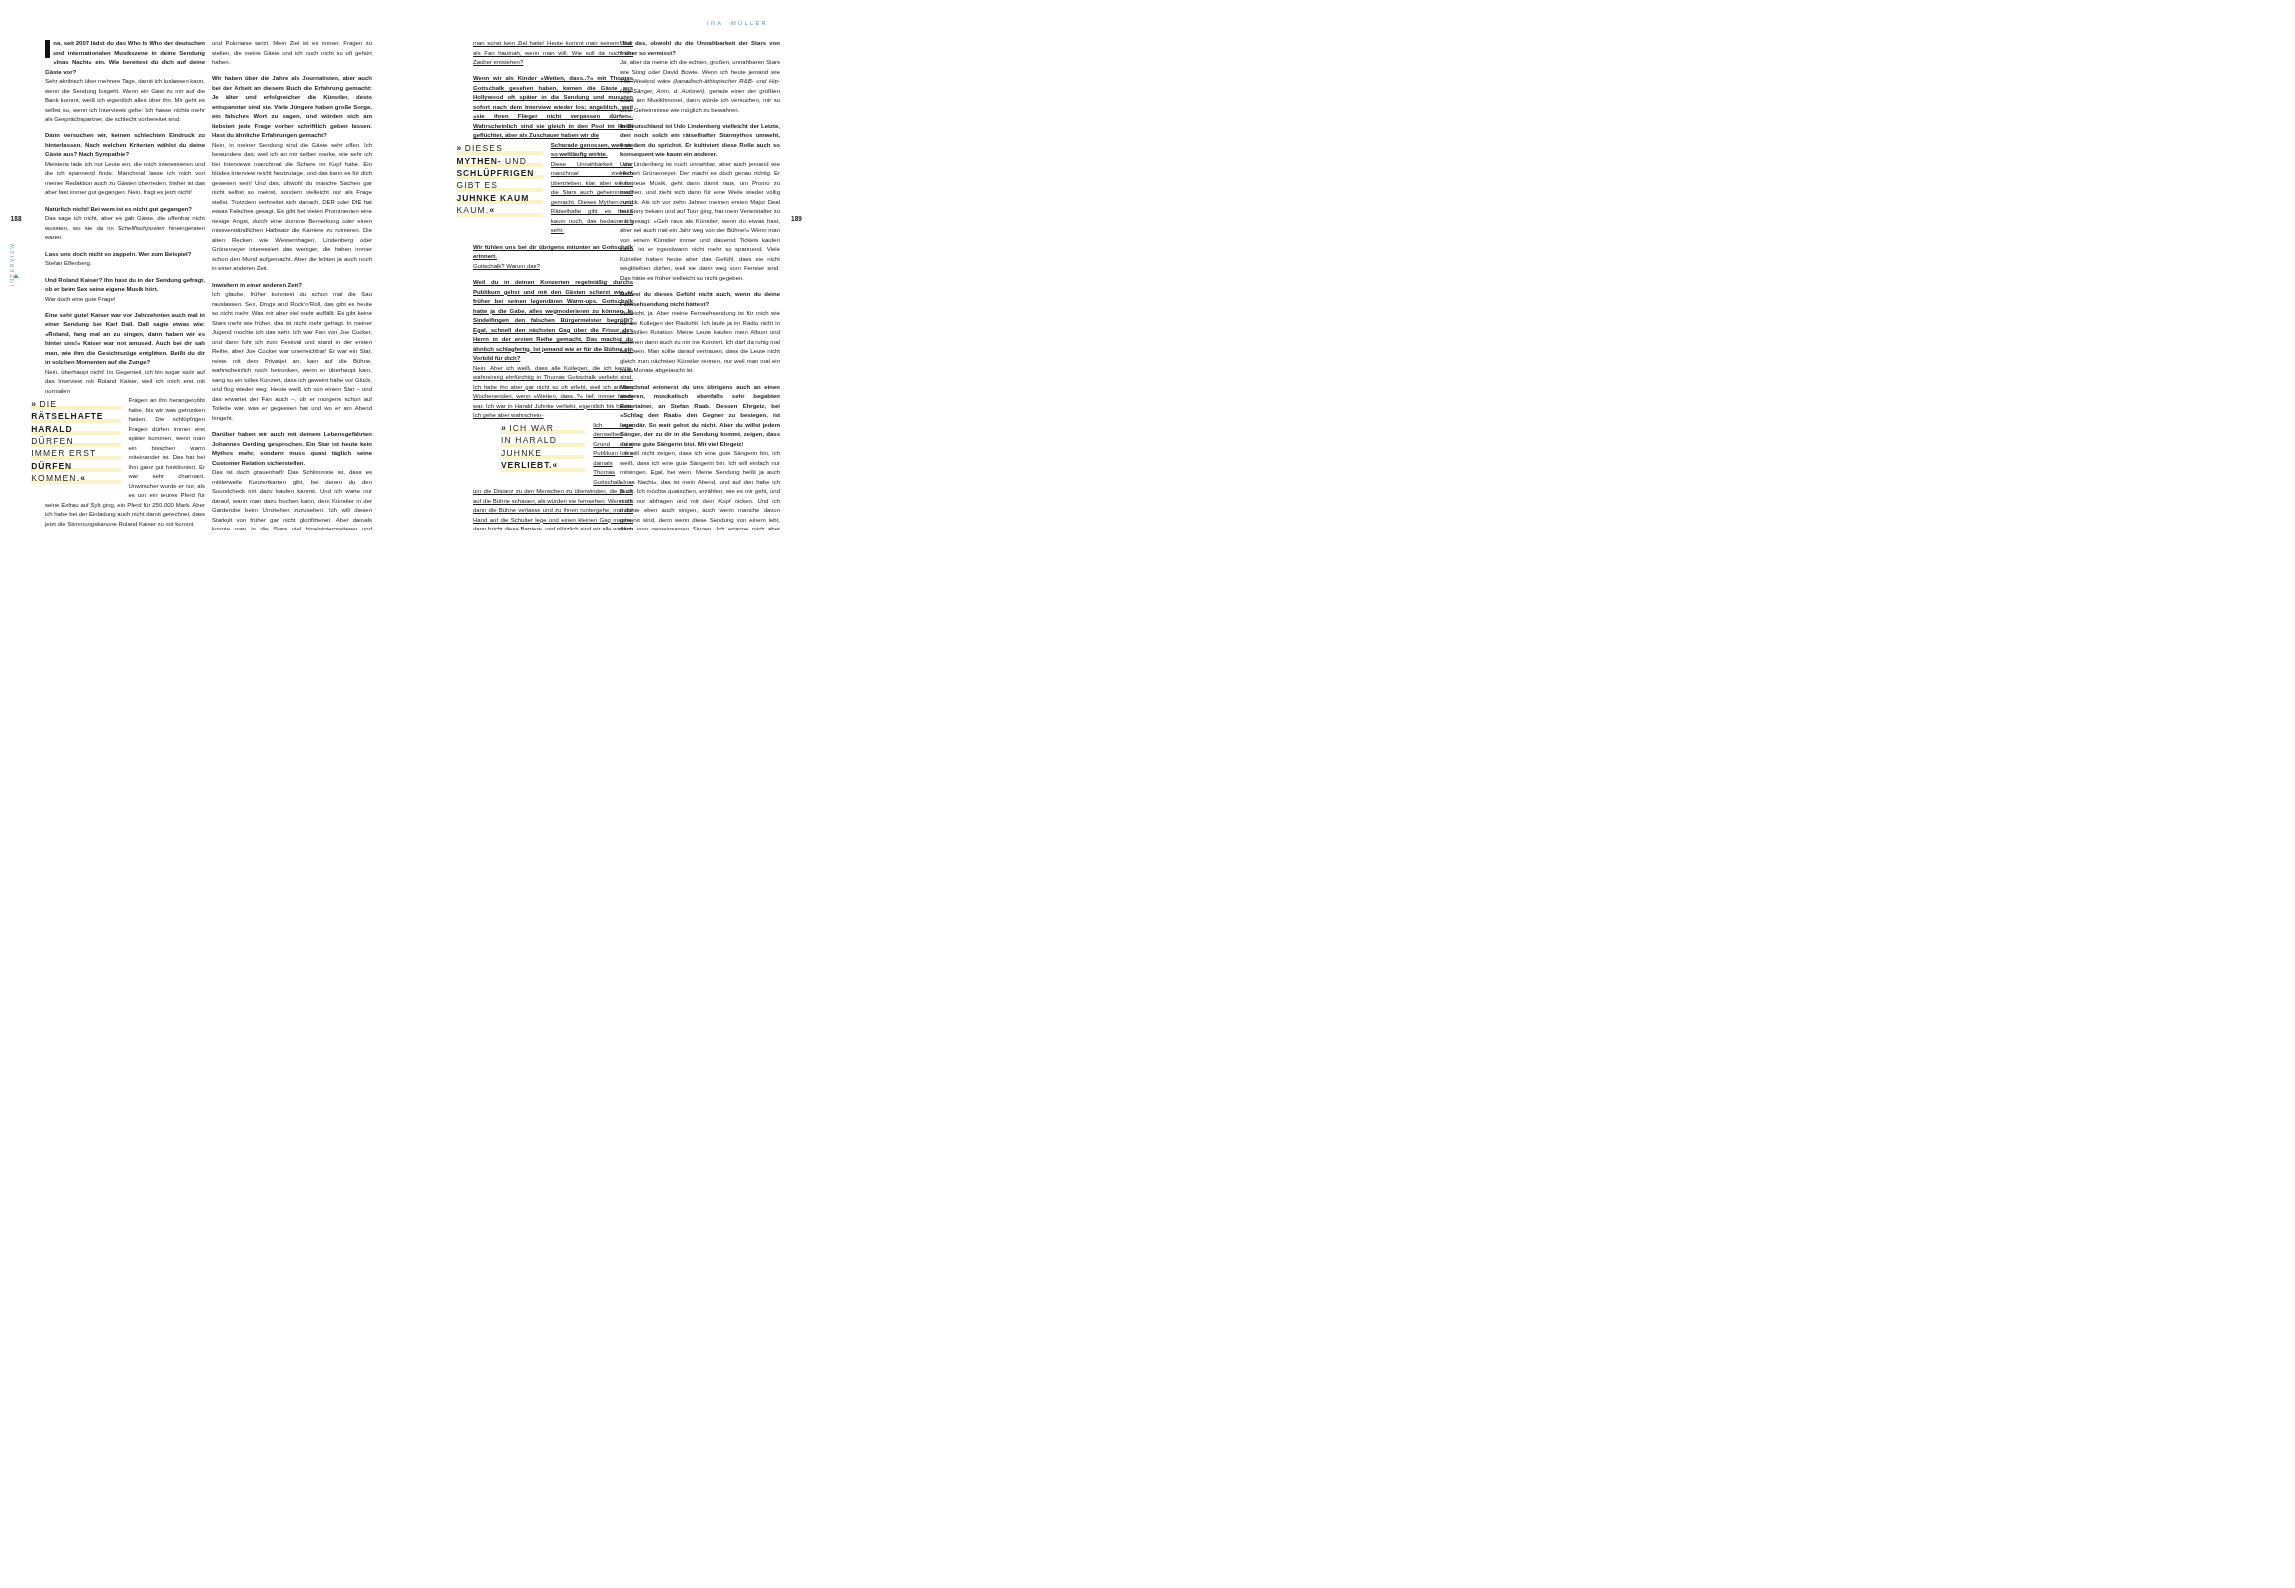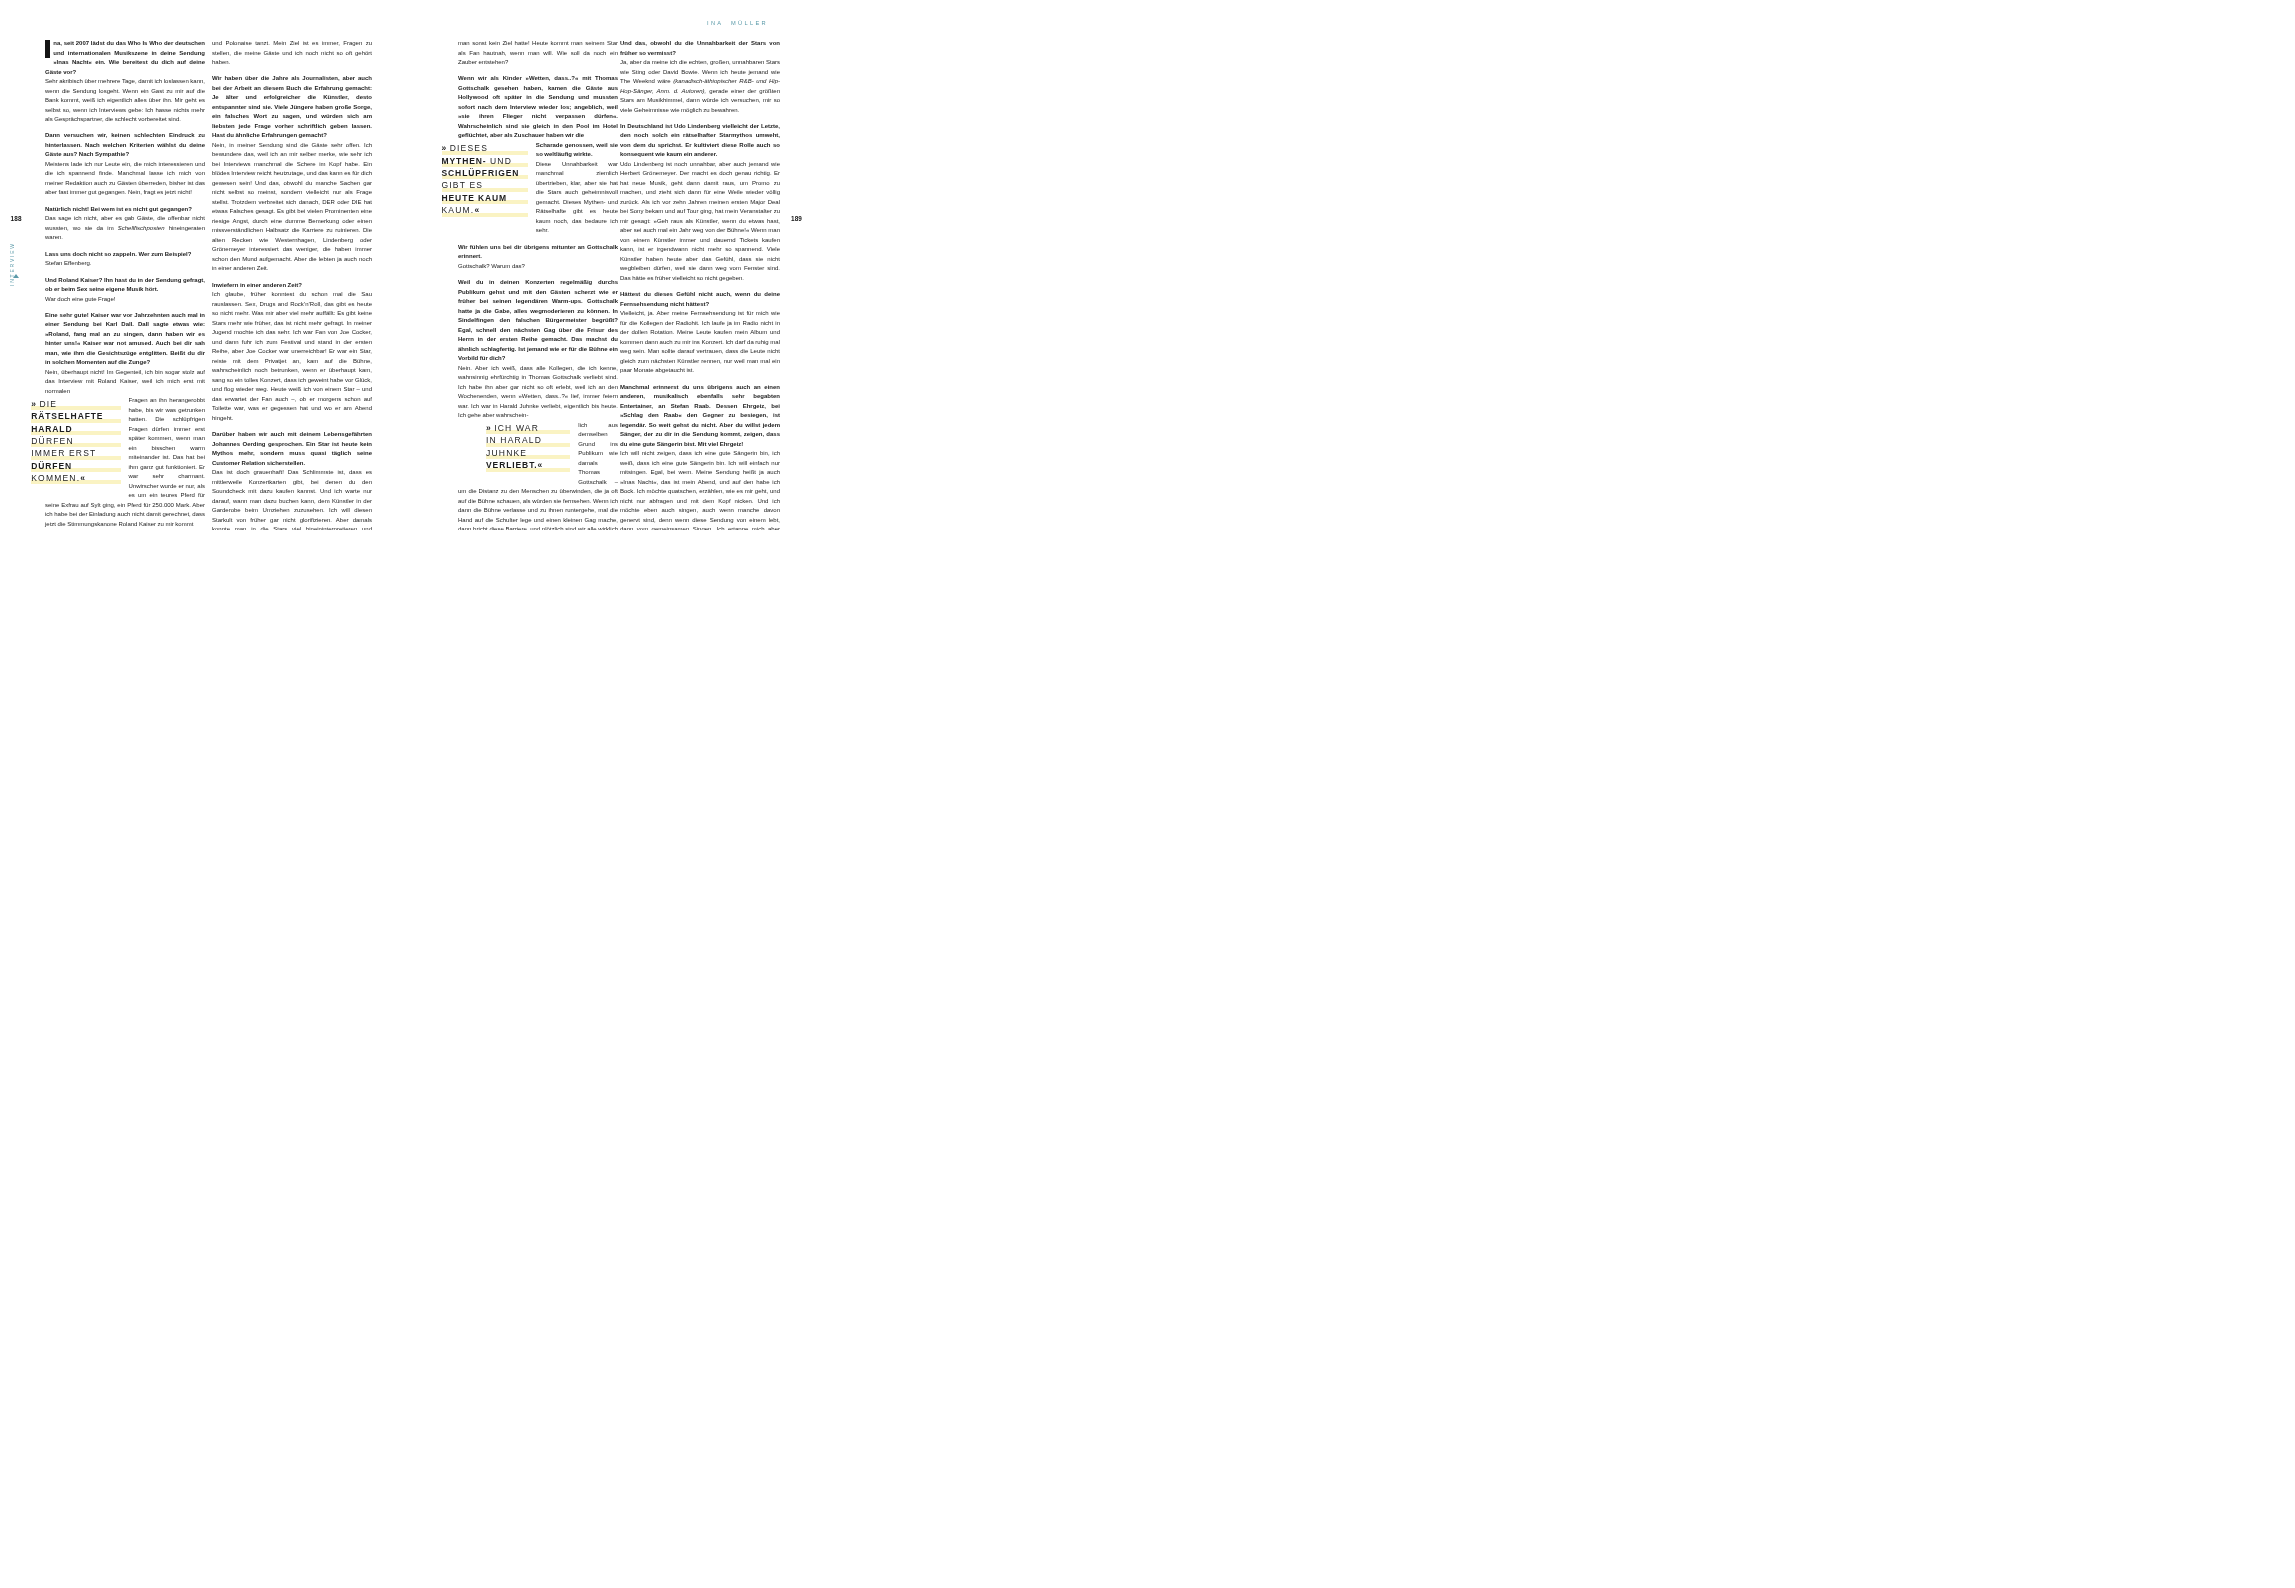--- a/index.html
+++ b/index.html
@@ -31,21 +31,21 @@
     border-bottom:4.6px solid var(--accent);
   }
 
   .col{
     position:absolute;top:39px;width:160px;
     font-size:6px;line-height:9.5px;text-align:justify;
     hyphens:auto;-webkit-hyphens:auto;word-spacing:-0.1px;
   }
   .col.c1{left:45px;}
   .col.c2{left:212px;}
-  .col.c3{left:458px;}
+  .col.c3{left:473px;text-decoration:underline;}
   .col.c4{left:620px;}
 
   .col p{margin:0;}
   .col p.q{font-weight:700;margin-top:6.9px;}
   .col p.cont{margin-top:0;}
   .col > p:first-child{margin-top:0;}
   .it{font-style:italic;}
 
   .dropcap{
     float:left;width:4.6px;height:18px;margin:1.4px 3.7px 0 0;
@@ -109,21 +109,21 @@
         <p class="a"><span>Das ist doch grauenhaft! Das Schlimmste ist, dass es mittlerweile Konzertkarten gibt, bei denen du den Soundcheck mit dazu kaufen kannst. Und ich warte nur darauf, wann man dazu buchen kann, dem Künstler in der Garderobe beim Umziehen zuzusehen. Ich will diesen Starkult von früher gar nicht glorifizieren. Aber damals konnte man in die Stars viel hineininterpretieren und hineinprojizieren, die ganze Leidenschaft, für die</span></p>
       </div>
       <div class="col c3">
         <p class="a"><span>man sonst kein Ziel hatte! Heute kommt man seinem Star als Fan hautnah, wenn man will. Wie soll da noch ein Zauber entstehen?</span></p>
         <p class="q"><span>Wenn wir als Kinder »Wetten, dass..?« mit Thomas Gottschalk gesehen haben, kamen die Gäste aus Hollywood oft später in die Sendung und mussten sofort nach dem Interview wieder los; angeblich, weil »sie ihren Flieger nicht verpassen dürfen«. Wahrscheinlich sind sie gleich in den Pool im Hotel geflüchtet, aber als Zuschauer haben wir die</span></p>
         <div class="pq pq-b">
           <div class="pq-line"><span class="g">»</span><span> DIESES</span></div>
           <div class="pq-line"><span class="b">MYTHEN-</span><span> UND</span></div>
           <div class="pq-line"><span class="b">SCHLÜPFRIGEN</span></div>
           <div class="pq-line"><span>GIBT ES</span></div>
-          <div class="pq-line"><span class="b">HEUTE KAUM</span></div>
+          <div class="pq-line"><span class="b">JUHNKE KAUM</span></div>
           <div class="pq-line"><span>KAUM.</span><span class="g">«</span></div>
         </div>
         <p class="q cont"><span>Scharade genossen, weil sie so weltläufig wirkte.</span></p>
         <p class="a"><span>Diese Unnahbarkeit war manchmal ziemlich übertrieben, klar, aber sie hat die Stars auch geheimnisvoll gemacht. Dieses Mythen- und Rätselhafte gibt es heute kaum noch, das bedaure ich sehr.</span></p>
         <p class="q"><span>Wir fühlen uns bei dir übrigens mitunter an Gottschalk erinnert.</span></p>
         <p class="a"><span>Gottschalk? Warum das?</span></p>
         <p class="q"><span>Weil du in deinen Konzerten regelmäßig durchs Publikum gehst und mit den Gästen scherzt wie er früher bei seinen legendären Warm-ups. Gottschalk hatte ja die Gabe, alles wegmoderieren zu können. In Sindelfingen den falschen Bürgermeister begrüßt? Egal, schnell den nächsten Gag über die Frisur des Herrn in der ersten Reihe gemacht. Das machst du ähnlich schlagfertig. Ist jemand wie er für die Bühne ein Vorbild für dich?</span></p>
         <p class="a"><span>Nein. Aber ich weiß, dass alle Kollegen, die ich kenne, wahnsinnig ehrfürchtig in Thomas Gottschalk verliebt sind. Ich habe ihn aber gar nicht so oft erlebt, weil ich an den Wochenenden, wenn »Wetten, dass..?« lief, immer feiern war. Ich war in Harald Juhnke verliebt, eigentlich bis heute. Ich gehe aber wahrschein-</span></p>
         <div class="pq pq-c">
           <div class="pq-line"><span class="g">»</span><span> ICH WAR</span></div>

